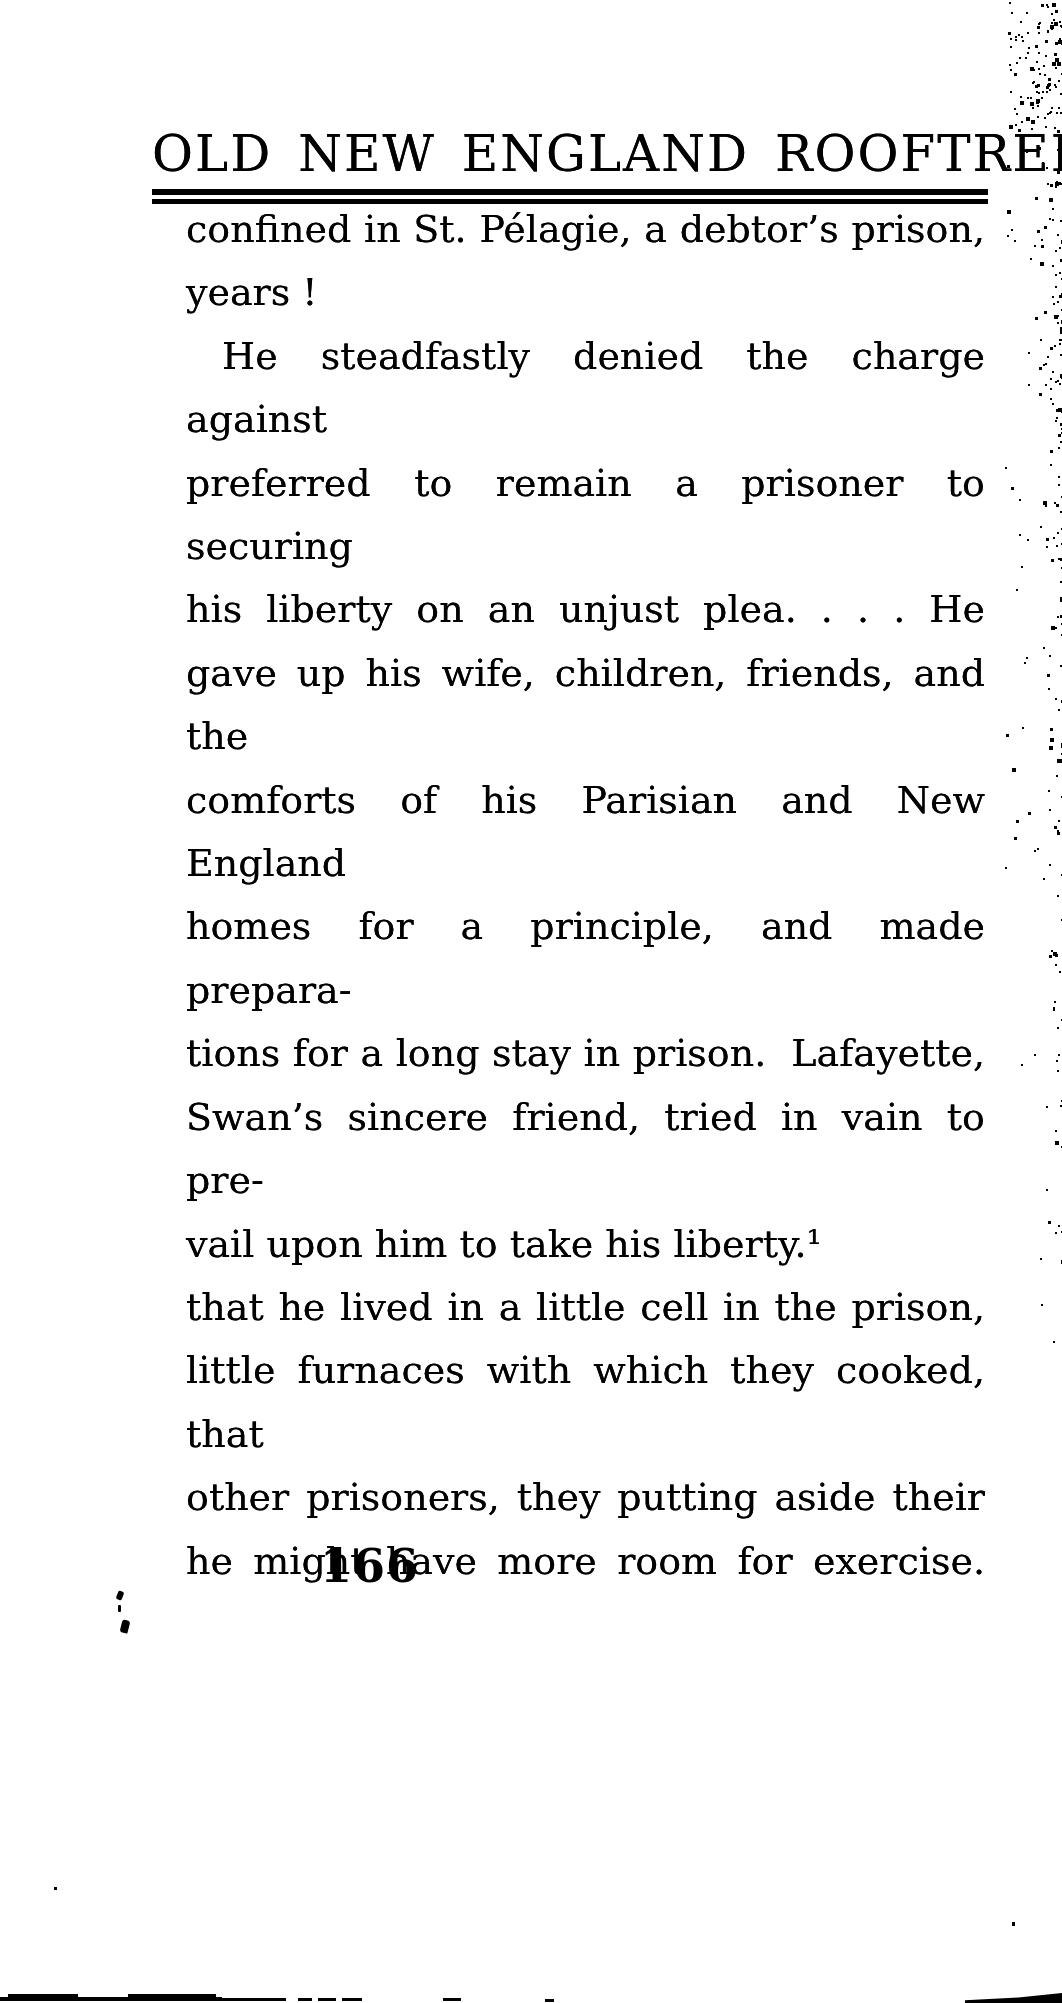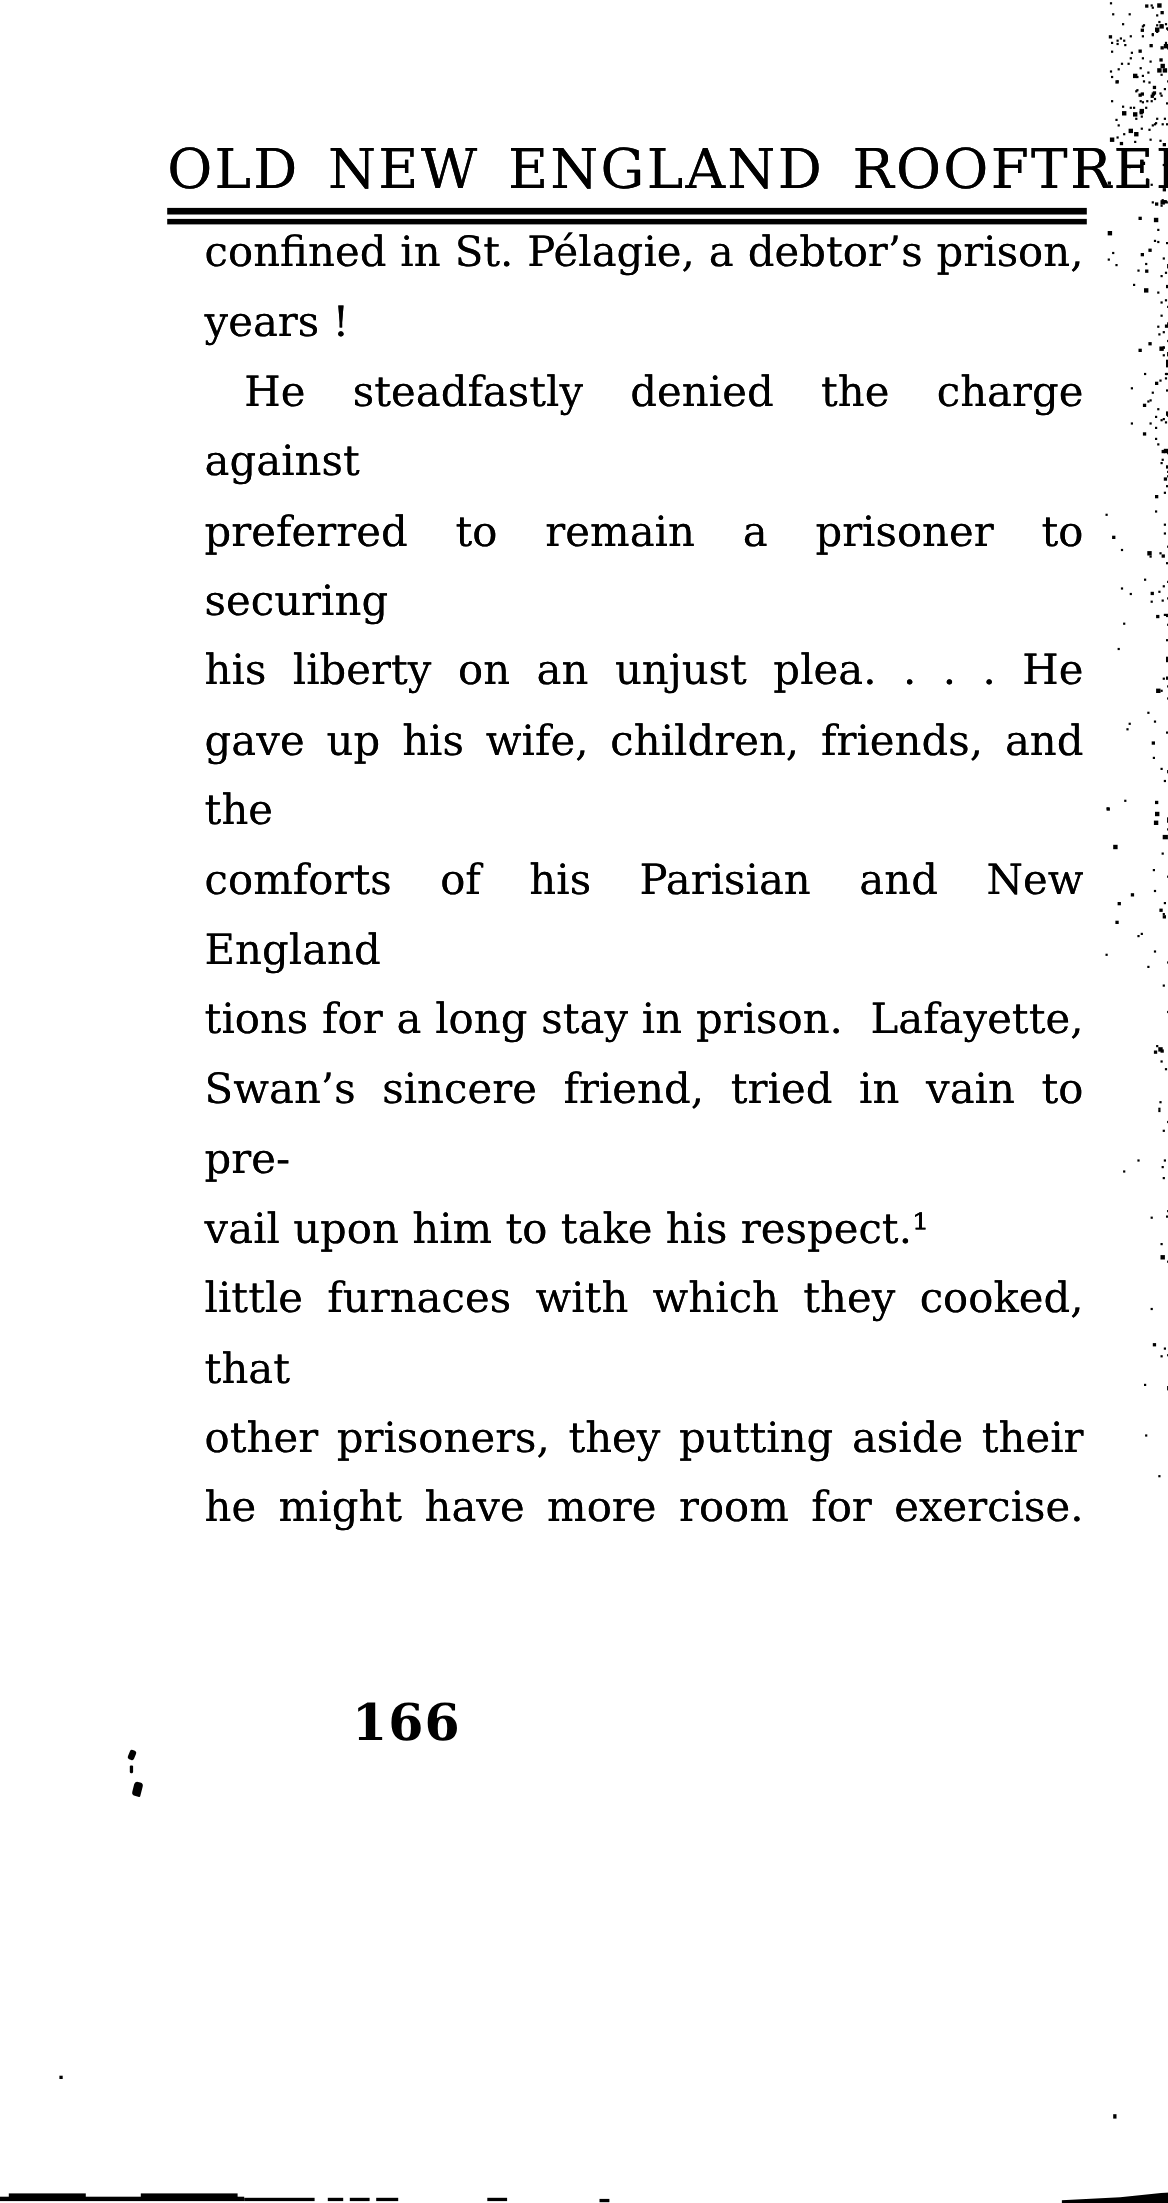--- a/index.html
+++ b/index.html
@@ -66,23 +66,25 @@
   <div class="rule"></div>
 
   <div class="bodytxt">
     <div class="ln">confined in St. Pélagie, a debtor’s prison,</div>
     <div class="ln end">years !</div>
     <div class="ln ind">He steadfastly denied the charge against</div>
     <div class="ln">preferred to remain a prisoner to securing</div>
     <div class="ln">his liberty on an unjust plea. . . . He</div>
     <div class="ln">gave up his wife, children, friends, and the</div>
     <div class="ln">comforts of his Parisian and New England</div>
+    <div class="ln">homes for a principle, and made prepara-</div>
     <div class="ln">tions for a long stay in prison.&nbsp; Lafayette,</div>
     <div class="ln">Swan’s sincere friend, tried in vain to pre-</div>
-    <div class="ln end">vail upon him to take his respect.¹</div>
+    <div class="ln end">vail upon him to take his liberty.¹</div>
+    <div class="ln">that he lived in a little cell in the prison,</div>
     <div class="ln">little furnaces with which they cooked, that</div>
     <div class="ln">other prisoners, they putting aside their</div>
     <div class="ln">he might have more room for exercise.</div>
 
   </div>
 
   <div class="pgnum">166</div>
 
   <div class="noise">
       <i style="left: 53px; top: 1007.4px; width: 2px; height: 2px;"></i>

